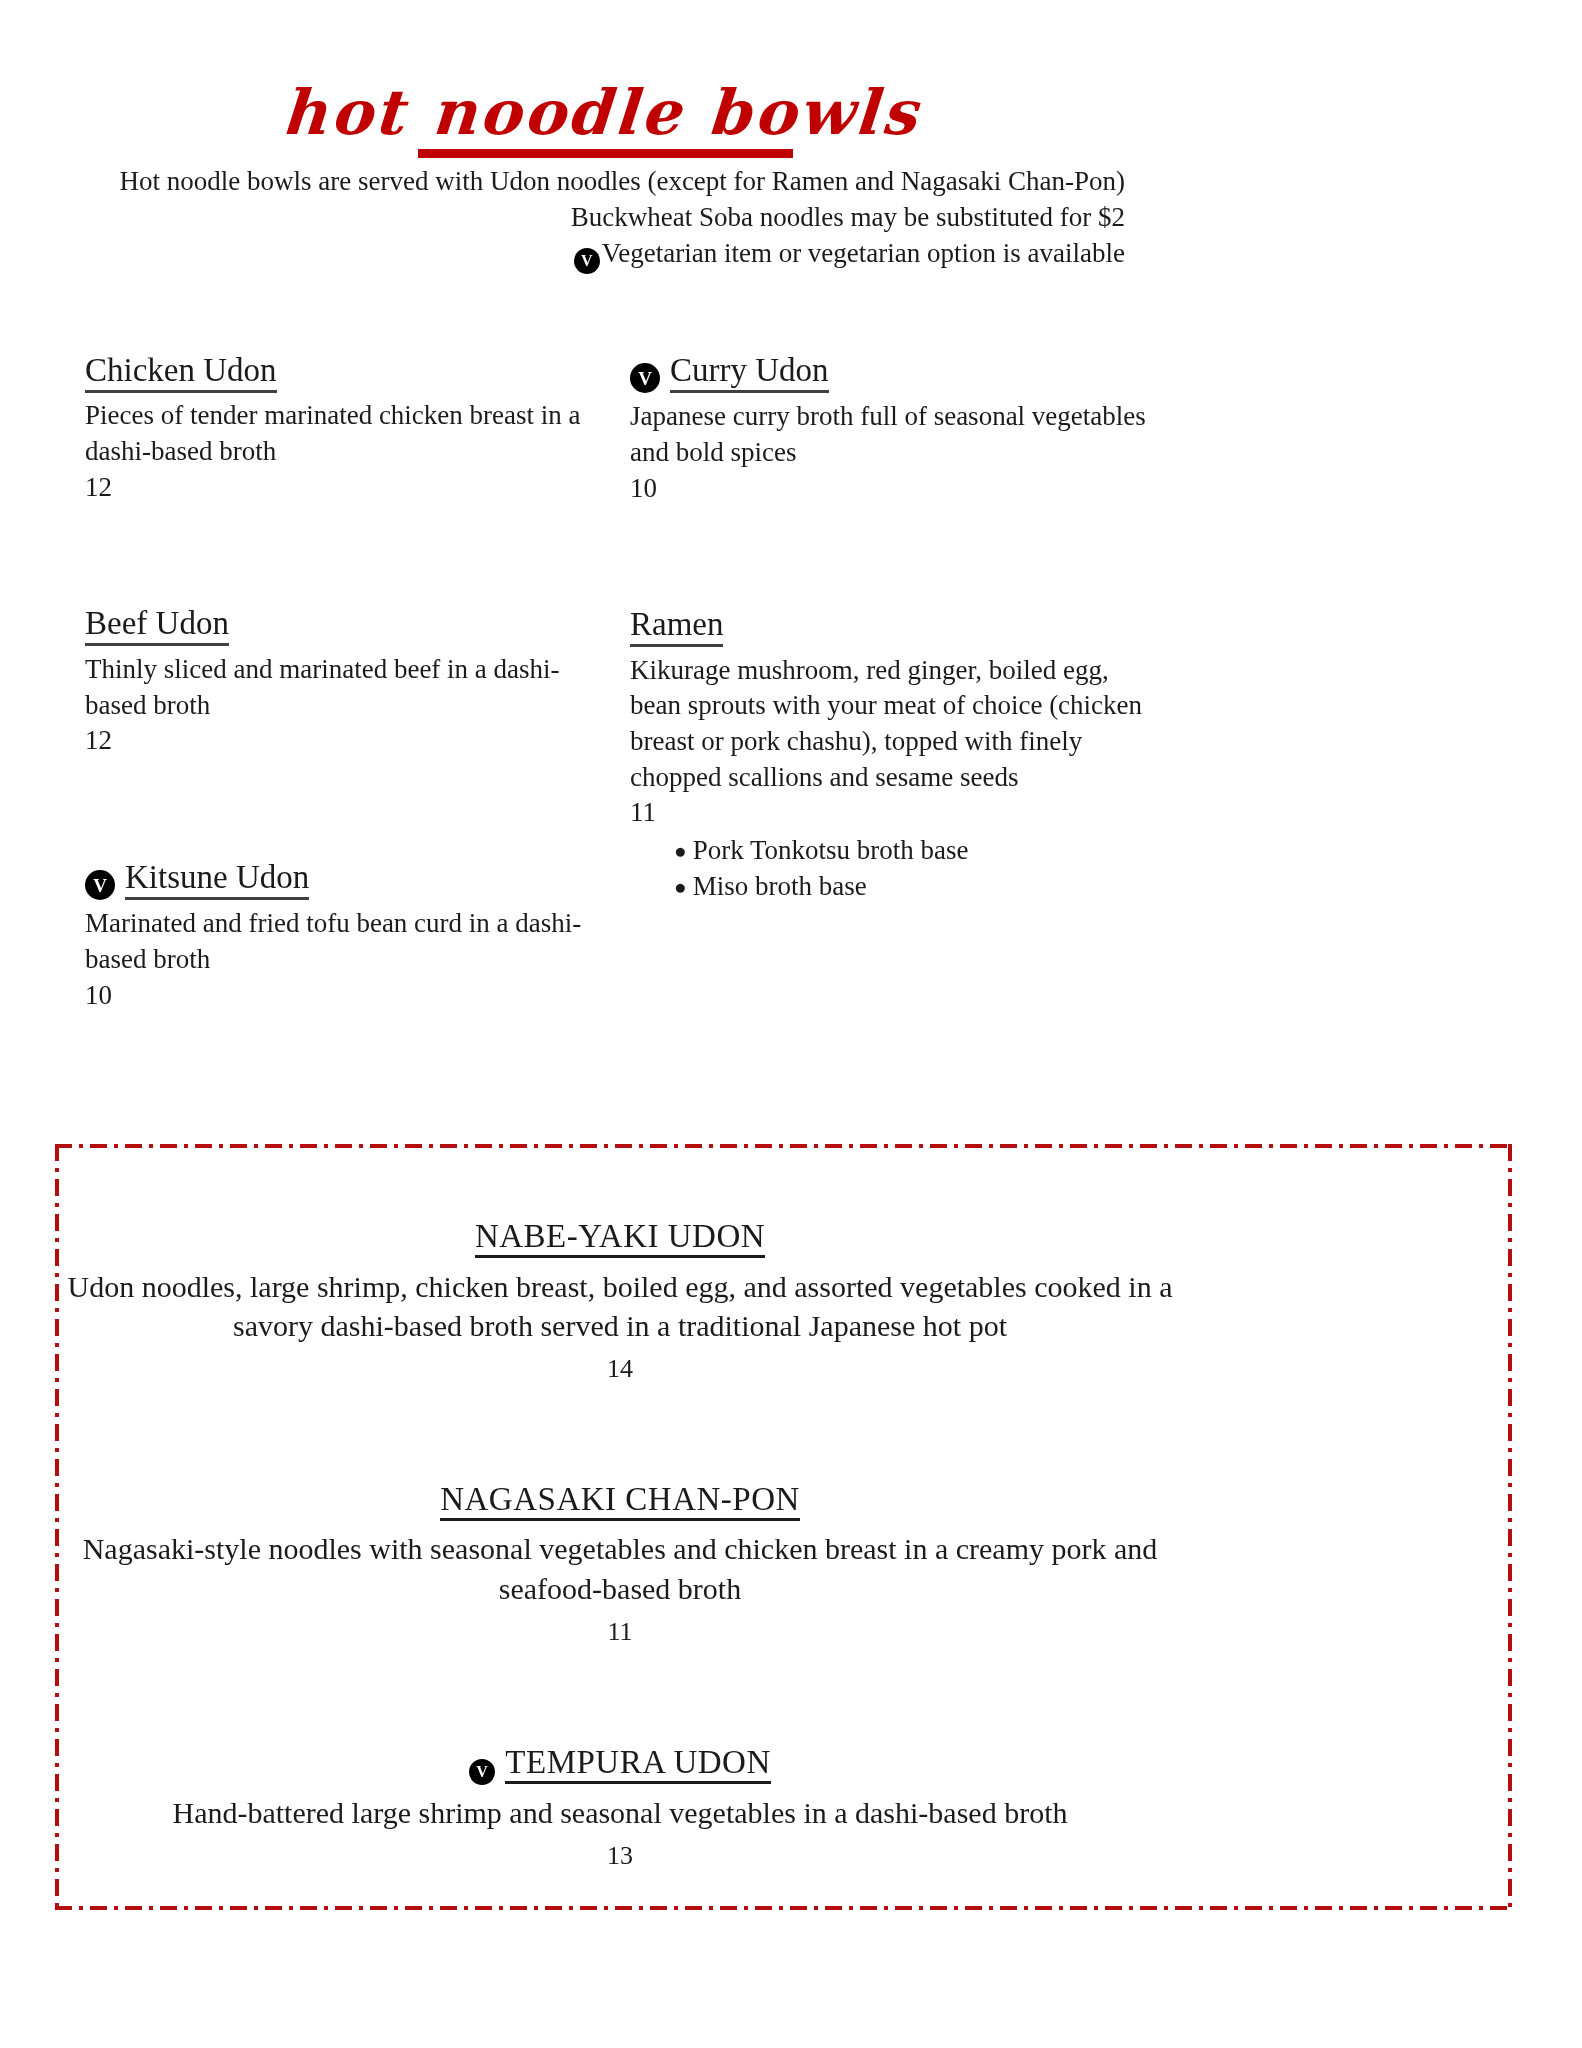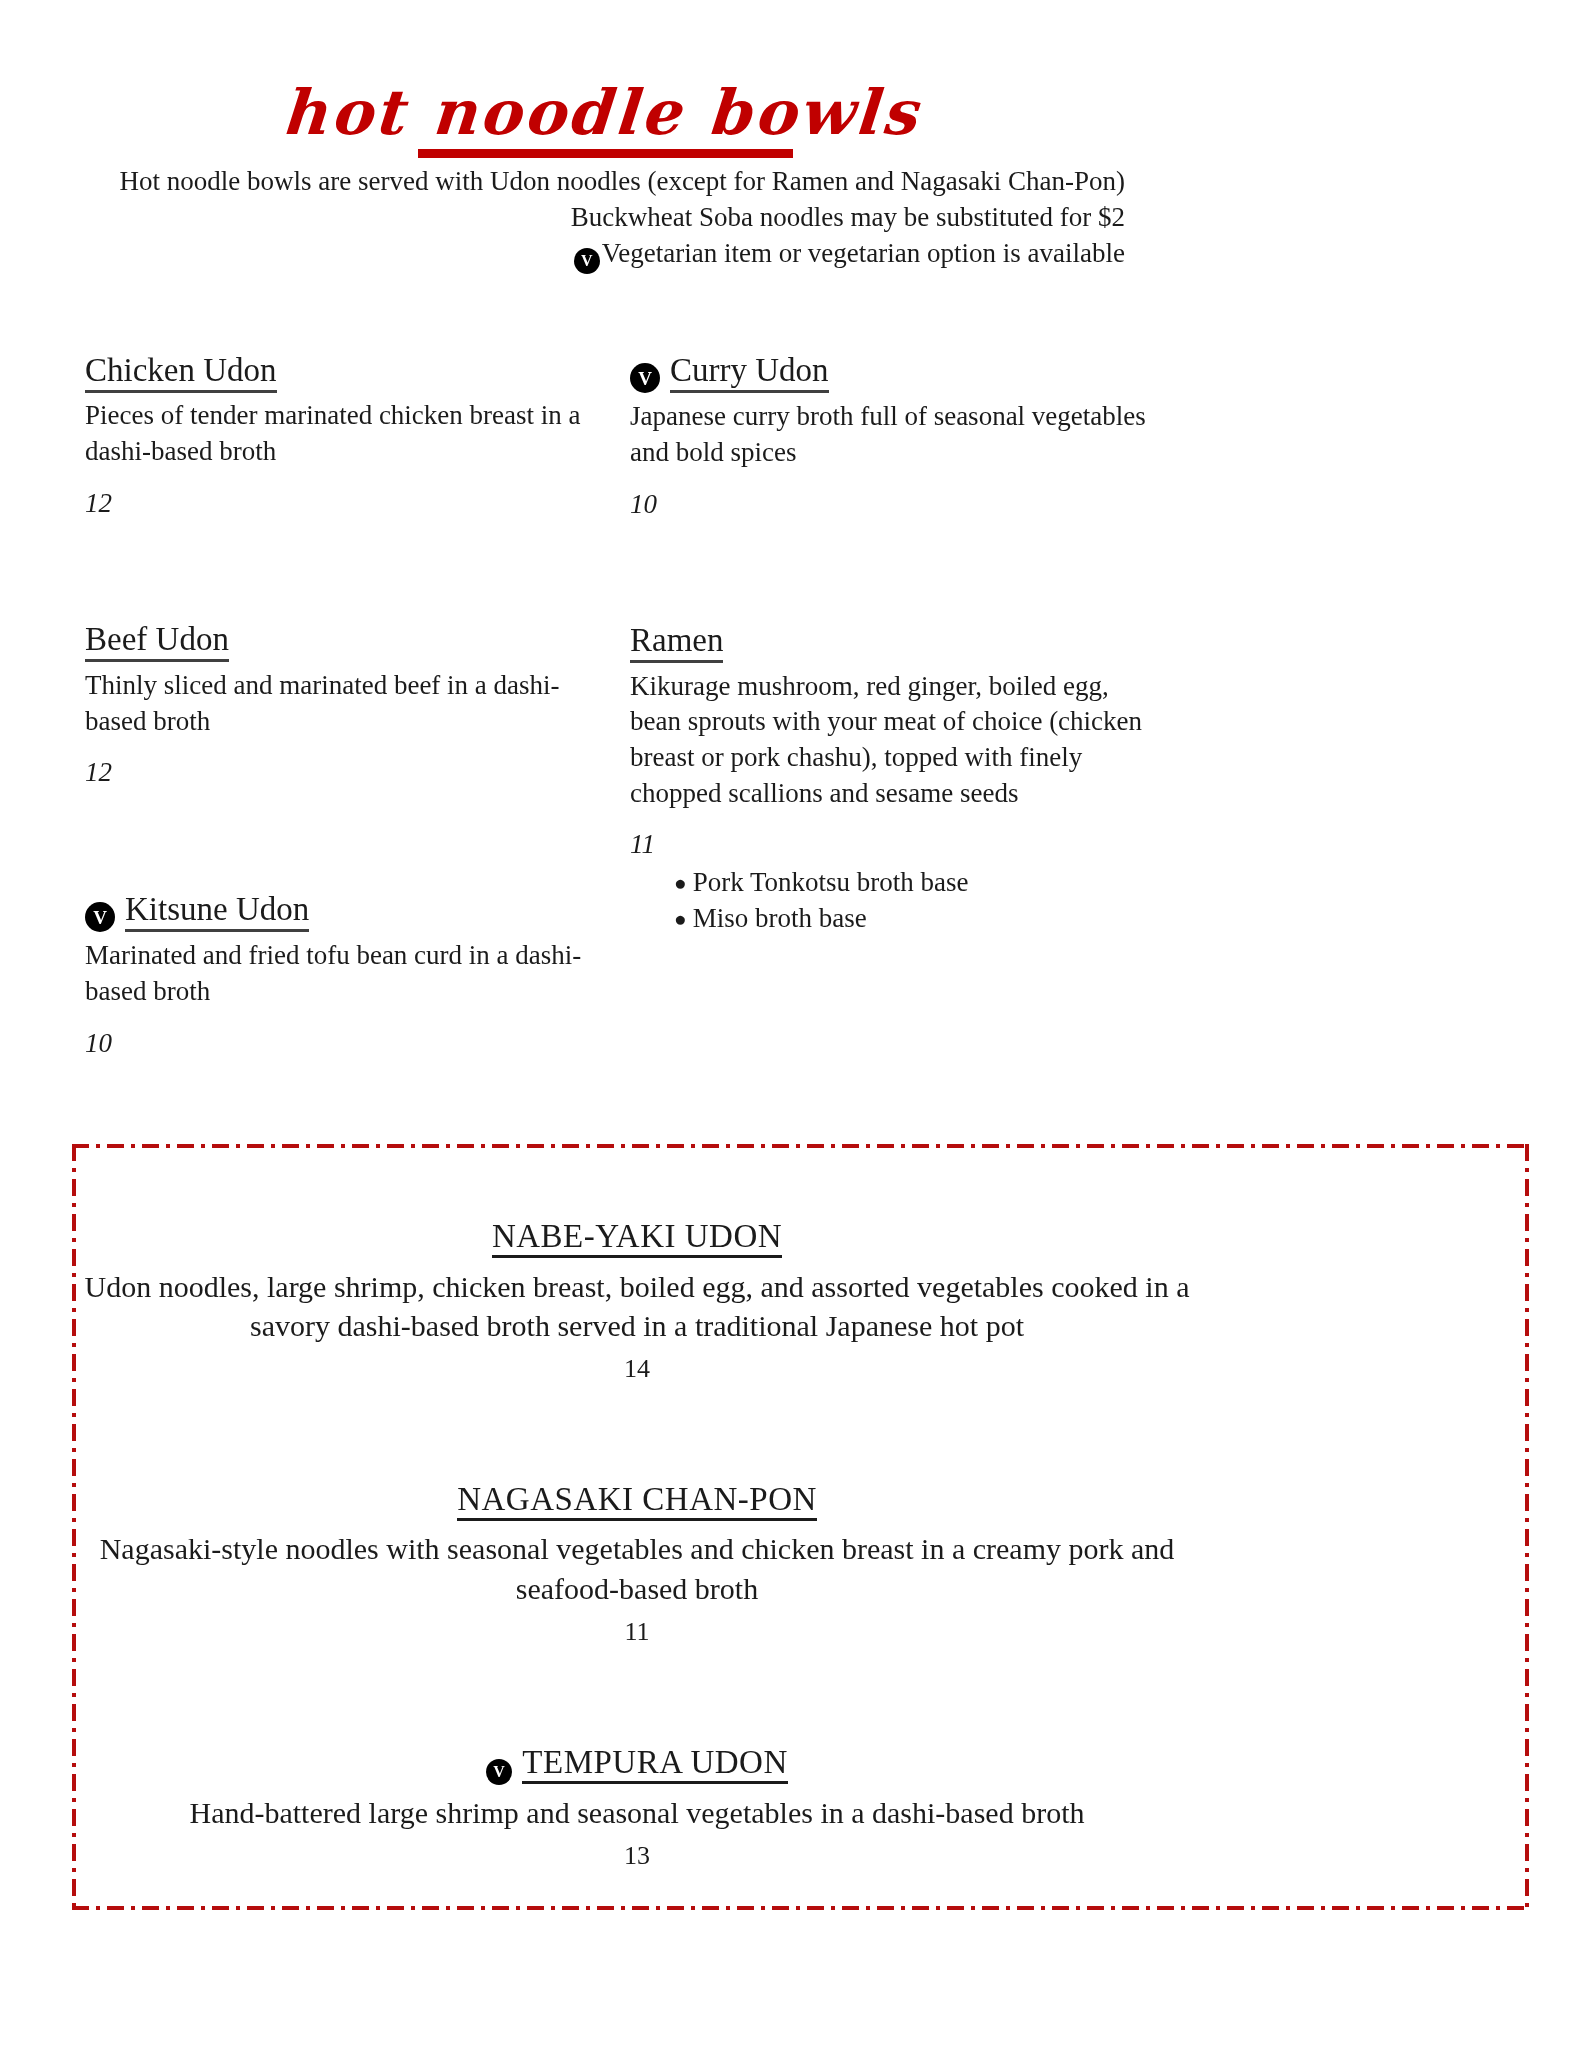--- a/index.html
+++ b/index.html
@@ -29,27 +29,27 @@
     margin-right:10px;flex:0 0 auto;
   }
   .veg.small{width:26px;height:26px;font-size:16px;margin-right:2px;vertical-align:-4px;}
   
   .columns{display:grid;grid-template-columns:510px 530px;column-gap:35px;
            margin-left:85px;margin-top:74px;}
   .item{margin-bottom:96px;}
   .item-head{font-size:33px;line-height:1.35;margin-bottom:6px;}
   .item-name{border-bottom:3px solid #404040;padding-bottom:2px;}
   .item-desc{font-size:27px;line-height:1.32;}
-  .item-price{font-size:27px;line-height:1.32;margin-top:16px;font-style:italic;}
+  .item-price{font-size:27px;line-height:1.32;margin-top:0;}
   .choose-label{font-size:27px;line-height:1.32;margin-top:4px;}
   .options{margin:2px 0 0 44px;padding:0;list-style:none;}
   .options li{font-size:27px;line-height:1.32;}
   .bullet{display:inline-block;font-size:21px;vertical-align:1px;margin-right:6px;}
   
-  .special-box{position:absolute;left:72px;top:1144px;width:1457px;height:766px;box-sizing:border-box;}
+  .special-box{position:absolute;left:55px;top:1144px;width:1457px;height:766px;box-sizing:border-box;}
   .edge{position:absolute;background-repeat:repeat;}
   .edge.h{left:0;width:100%;height:4px;
     background-image:repeating-linear-gradient(90deg,#b50d0d 0 17px,transparent 17px 24px,#b50d0d 24px 28px,transparent 28px 35px);}
   .edge.v{top:0;height:100%;width:4px;
     background-image:repeating-linear-gradient(180deg,#b50d0d 0 17px,transparent 17px 24px,#b50d0d 24px 28px,transparent 28px 35px);}
   .edge.top{top:0;} .edge.bottom{bottom:0;} .edge.left{left:0;} .edge.right{right:0;left:auto;}
   .box-inner{width:1130px;padding-top:70px;text-align:center;}
   .box-item{margin-bottom:90px;}
   .box-head{font-size:33px;line-height:1.35;margin-bottom:8px;letter-spacing:0.5px;}
   .box-name{border-bottom:3px solid #1b1b1b;padding-bottom:1px;}

